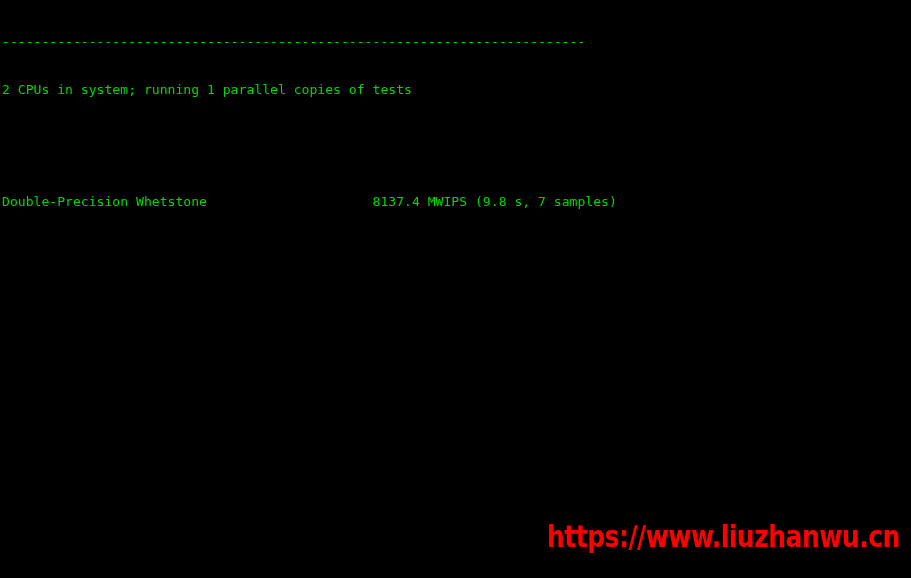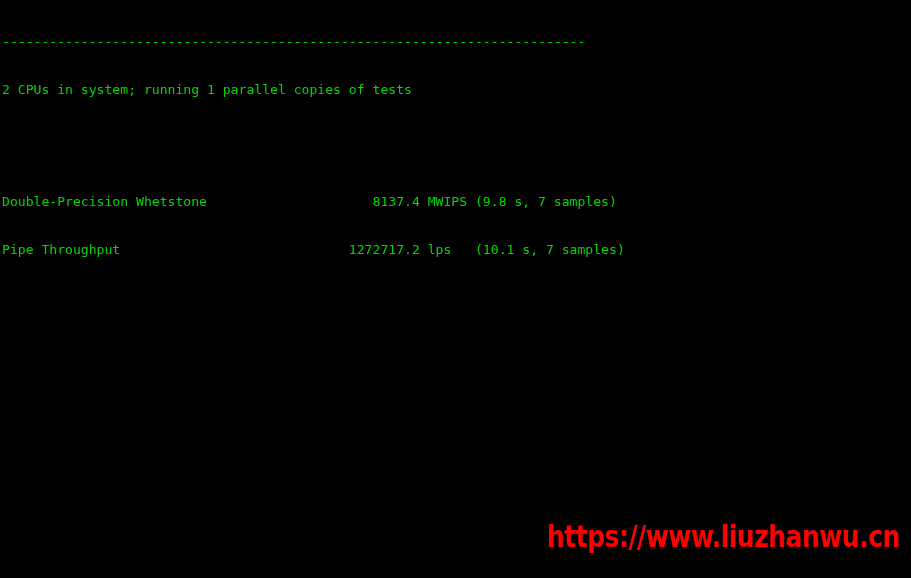--- a/index.html
+++ b/index.html
@@ -63,21 +63,20 @@
 <body>
 
 <div id="terminal">
 
   <div class="screen">
     <span class="line">--------------------------------------------------------------------------</span>
     <span class="line">2 CPUs in system; running 1 parallel copies of tests</span>
     <span class="line"> </span>
 
     <span class="line">Double-Precision Whetstone                     8137.4 MWIPS (9.8 s, 7 samples)</span>
-    <span class="line">Pipe Throughput                             1272717.2 lps   (10.1 s, 7 samples)</span>
     
     
     
     
     
 
     
 
     
     

